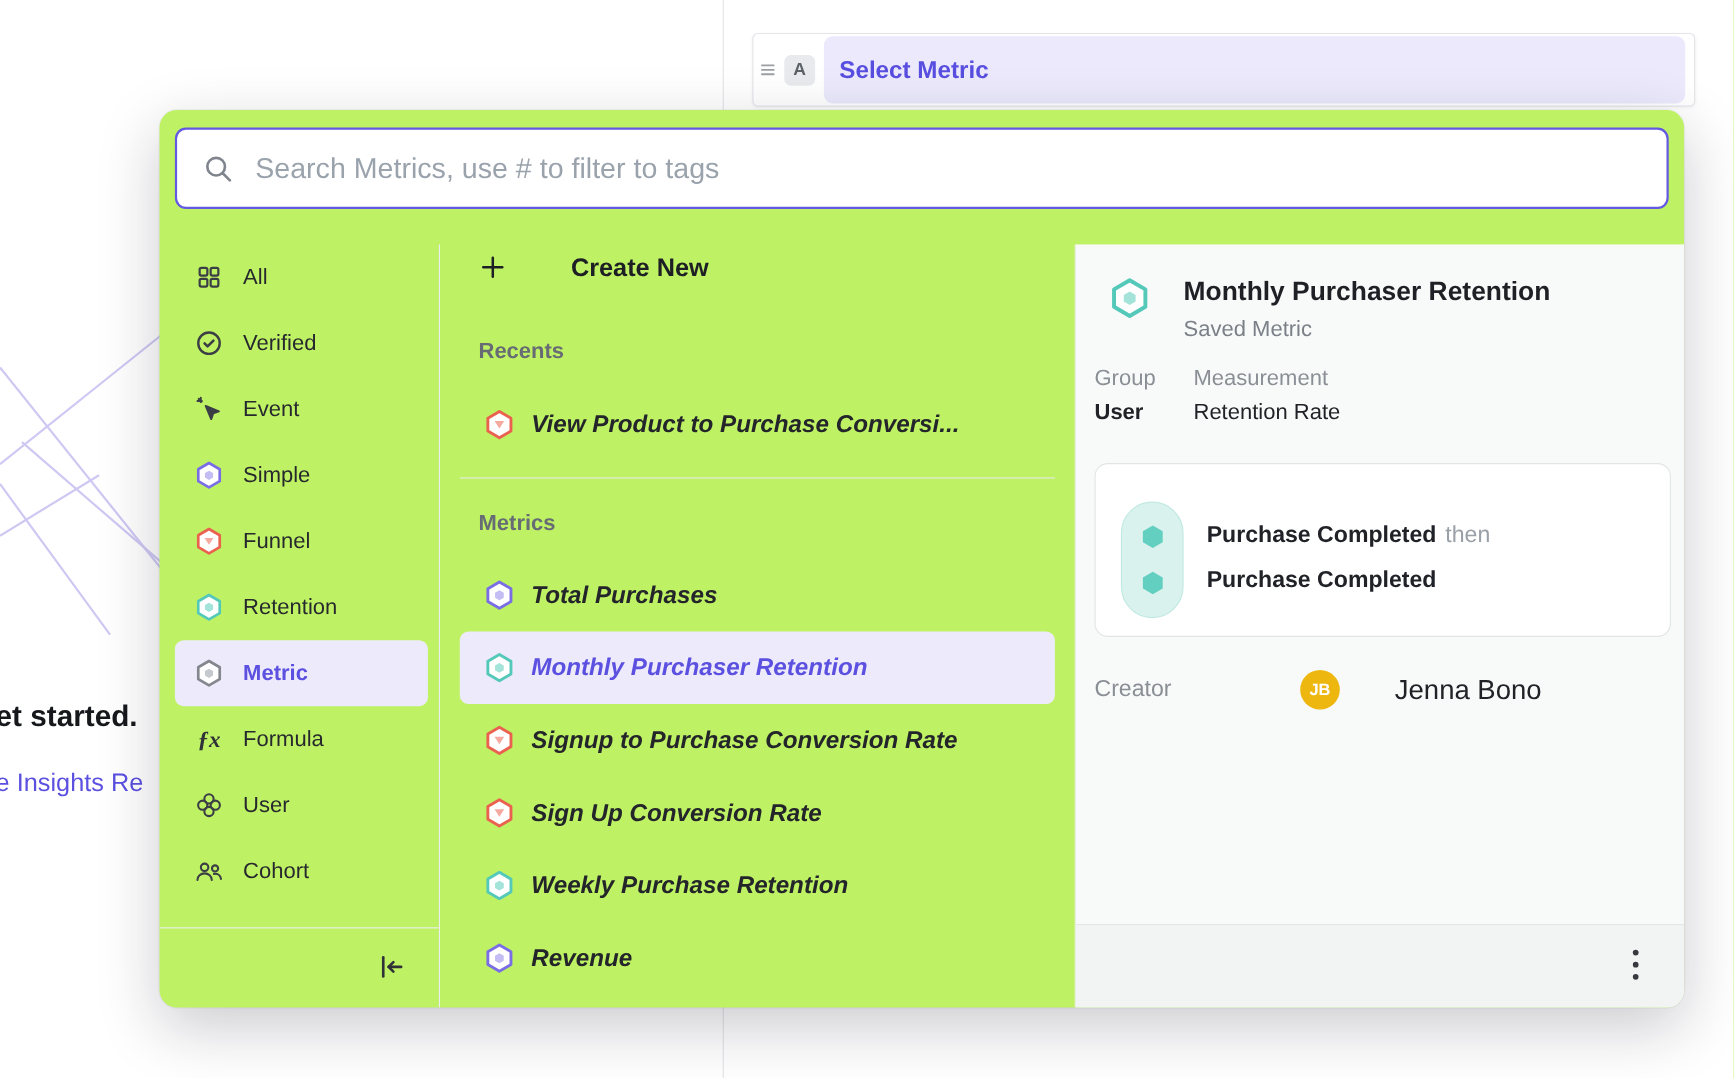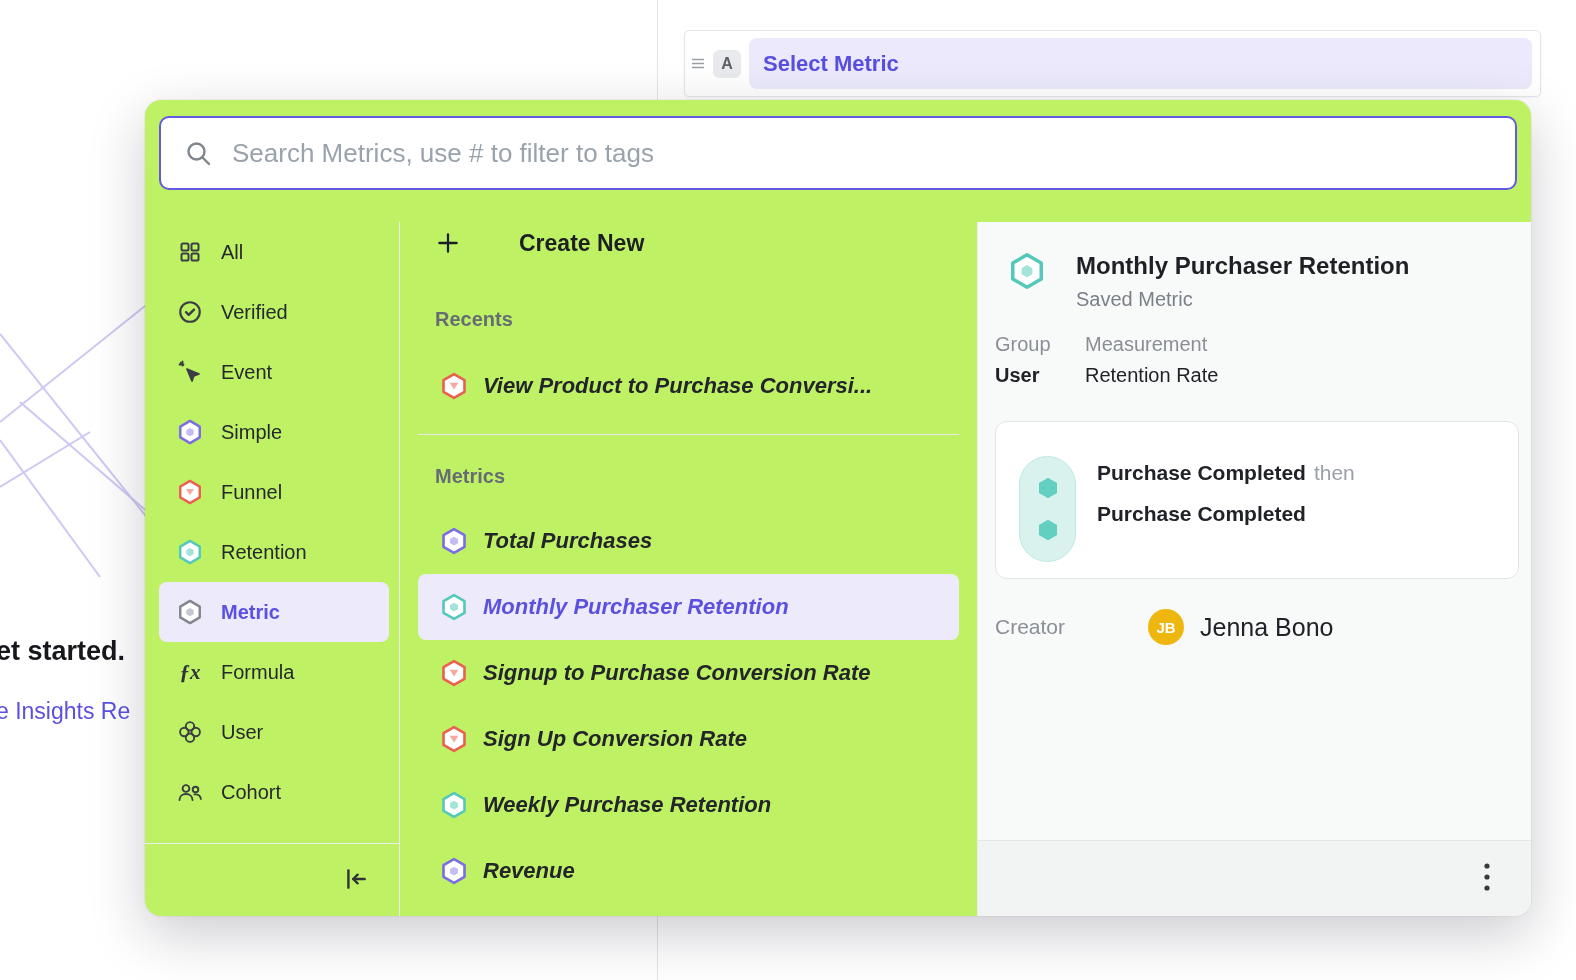--- a/index.html
+++ b/index.html
@@ -21,21 +21,21 @@
     background:#fff;border:1px solid #e4e5e9;border-radius:5px;
     display:flex;align-items:center;padding:0 8px 0 6px;box-sizing:border-box;
     box-shadow:0 1px 3px rgba(30,30,60,.05);
   }
   .drag-icon{flex:0 0 auto;margin-right:8px;}
   .badge-a{
     flex:0 0 auto;width:28px;height:28px;border-radius:6px;background:#e8eaee;
     color:#5d6268;font-size:16px;font-weight:700;display:flex;align-items:center;justify-content:center;margin-right:8px;
   }
   .select-metric{
-    flex:1;height:51px;border-radius:8px;background:#ebe9fb;
+    flex:1;height:61px;border-radius:8px;background:#ebe9fb;
     display:flex;align-items:center;padding-left:14px;box-sizing:border-box;
   }
   .select-metric span{color:#584ee0;font-size:22px;font-weight:700;}
 
   
   .modal{
     position:absolute;left:145px;top:100px;width:1386px;height:816px;
     background:#bef264;border-radius:16px;
     box-shadow:0 18px 55px rgba(22,22,45,.22),0 0 0 1px rgba(0,0,0,.04);
   }
@@ -105,24 +105,24 @@
     display:flex;align-items:center;justify-content:center;box-sizing:border-box;
   }
   .card-title{font-size:22px;font-weight:700;color:#1e2025;}
   .card-body{display:flex;margin-top:18px;}
   .pill{
     width:57px;height:106px;margin-left:7px;border-radius:30px;background:#d9f2ed;border:1px solid #c0e9e1;
     display:flex;flex-direction:column;align-items:center;justify-content:space-evenly;box-sizing:border-box;flex:0 0 auto;
   }
   .steps{margin-left:21px;}
   .step-line{font-size:21px;font-weight:700;color:#202227;line-height:24px;}
-  .step-line:first-child{margin-top:5px;}
+  .step-line:first-child{margin-top:19px;}
   .step-line + .step-line{margin-top:17px;}
   .then{font-weight:400;color:#9aa0a7;margin-left:8px;}
-  .detail-creator{display:flex;align-items:center;margin:30px 0 0 17px;height:36px;}
+  .detail-creator{display:flex;align-items:center;margin:30px 0 0 17px;height:36px;gap:34px;}
   .creator-label{font-size:21px;color:#8a8f96;width:153px;flex:0 0 auto;}
   .avatar{
     width:36px;height:36px;border-radius:50%;background:#eeb70f;color:#fff;font-size:15px;font-weight:700;
     display:flex;align-items:center;justify-content:center;flex:0 0 auto;
   }
   .creator-name{font-size:25px;font-weight:500;color:#202227;margin-left:16px;}
   .detail-footer{
     position:absolute;left:0;right:0;bottom:0;height:76px;background:#f2f4f3;border-top:1px solid #e3e6e4;
     display:flex;align-items:center;justify-content:flex-end;padding-right:34px;box-sizing:border-box;
   }

